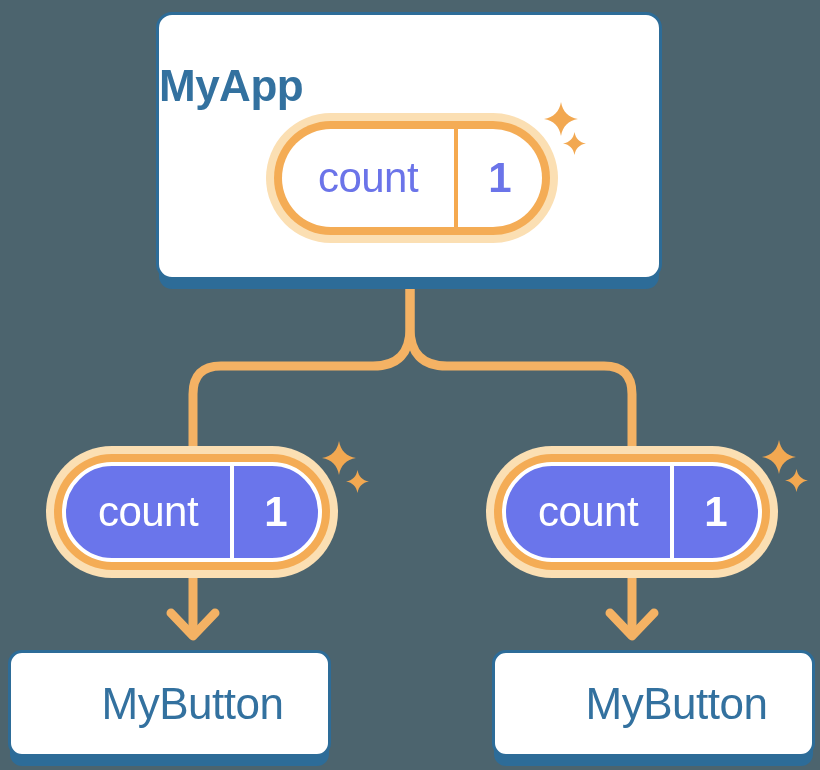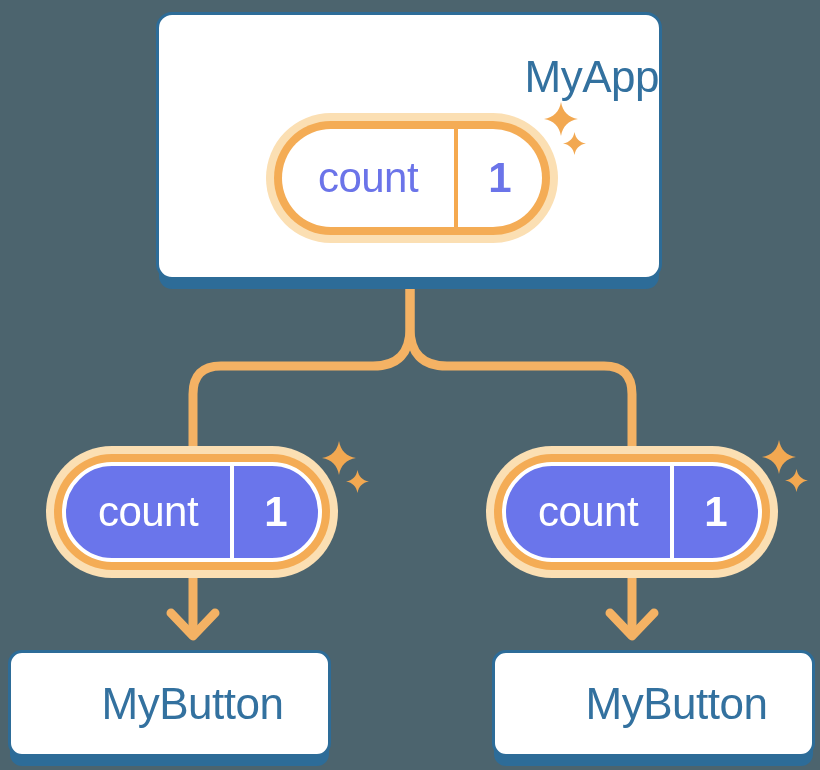--- a/index.html
+++ b/index.html
@@ -47,23 +47,24 @@
   .heading {
     color: #33719F;
     font-size: 44px;
     font-weight: 500;
     letter-spacing: -0.5px;
     line-height: 1;
     white-space: nowrap;
   }
   .root-title {
     position: absolute;
-    left: 0; top: 40px;
+    left: 0; top: 49px;
     width: 100%;
-    text-align: right;
+    text-align: left;
+    font-weight: bold;
   }
 
   
   .pill {
     position: absolute;
     display: flex;
     align-items: stretch;
     border-radius: 999px;
     box-shadow: 0 0 0 8px #F4AC55, 0 0 0 16px #FBDFB3;
     z-index: 1;

